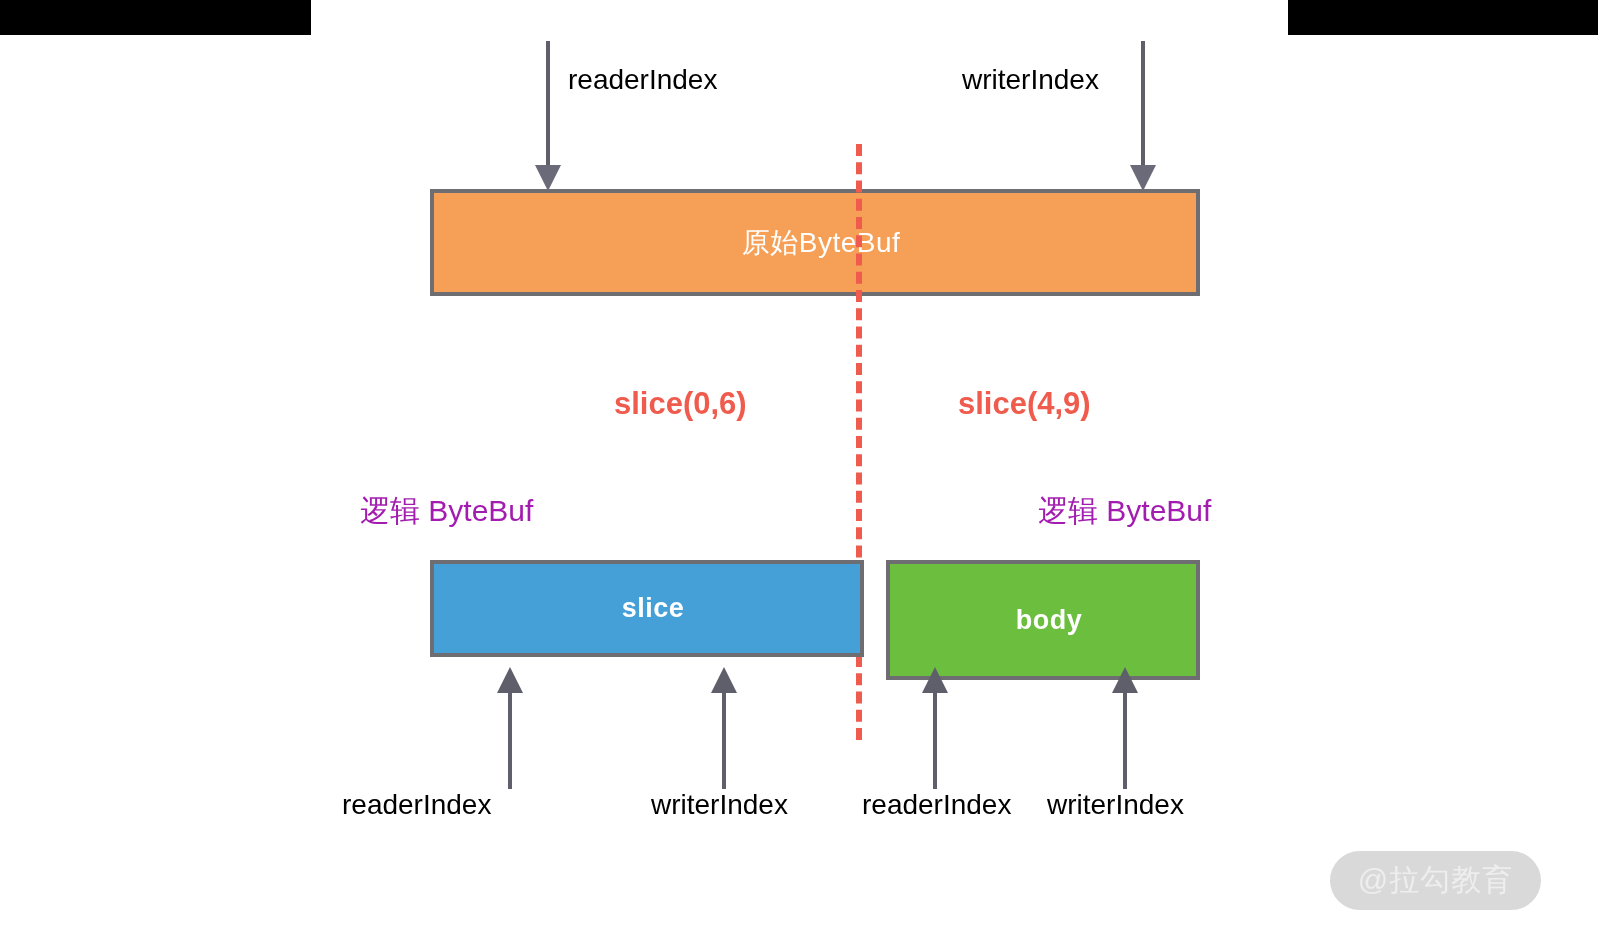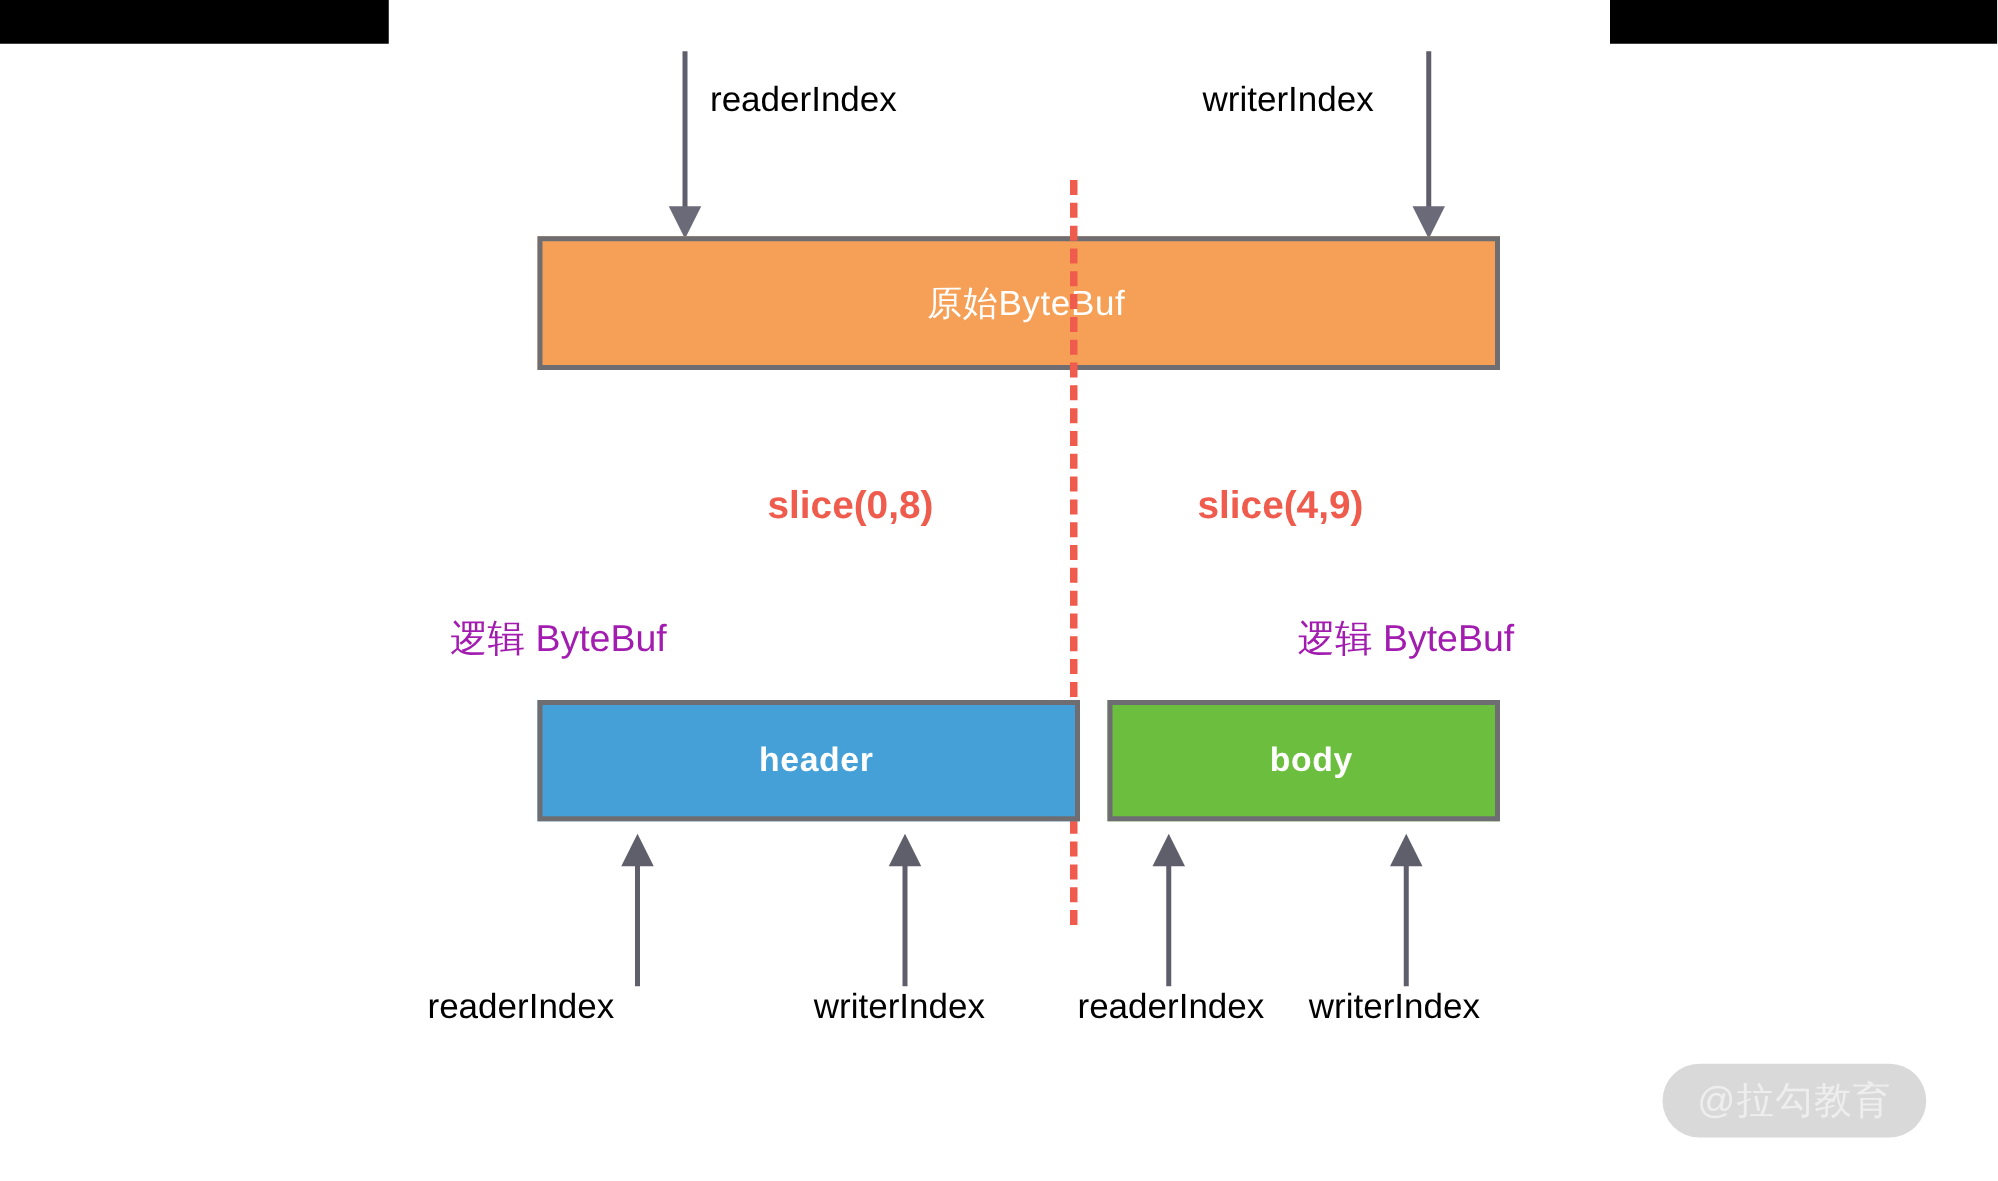--- a/index.html
+++ b/index.html
@@ -152,31 +152,31 @@
     <div class="head"></div>
   </div>
   <div class="idx-label" style="left:962px; top:64px;">writerIndex</div>
 
   <div class="buf-box" id="orig-box" style="background:#f5a056;">
     <span class="buf-label cjk">原始ByteBuf</span>
   </div>
 
   <div id="split-line"></div>
 
-  <div class="slice-label" style="left:614px; top:386px;">slice(0,8)</div>
+  <div class="slice-label" style="left:614px; top:386px;">slice(0,6)</div>
   <div class="slice-label" style="left:958px; top:386px;">slice(4,9)</div>
 
   <div class="logic-label" style="left:360px; top:491px;">逻辑 ByteBuf</div>
   <div class="logic-label" style="left:1038px; top:491px;">逻辑 ByteBuf</div>
 
   <div class="buf-box" style="left:430px; top:560px; width:434px; height:97px; background:#46a0d8;">
-    <span class="buf-label">header</span>
-  </div>
-
-  <div class="buf-box" style="left:886px; top:560px; width:314px; height:97px; background:#6cbe3f;">
+    <span class="buf-label">slice</span>
+  </div>
+
+  <div class="buf-box" style="left:886px; top:560px; width:314px; height:120px; background:#6cbe3f;">
     <span class="buf-label">body</span>
   </div>
 
   <div class="arrow up" style="left:497px; top:667px; height:122px;">
     <div class="shaft"></div>
     <div class="head"></div>
   </div>
   <div class="arrow up" style="left:711px; top:667px; height:122px;">
     <div class="shaft"></div>
     <div class="head"></div>

